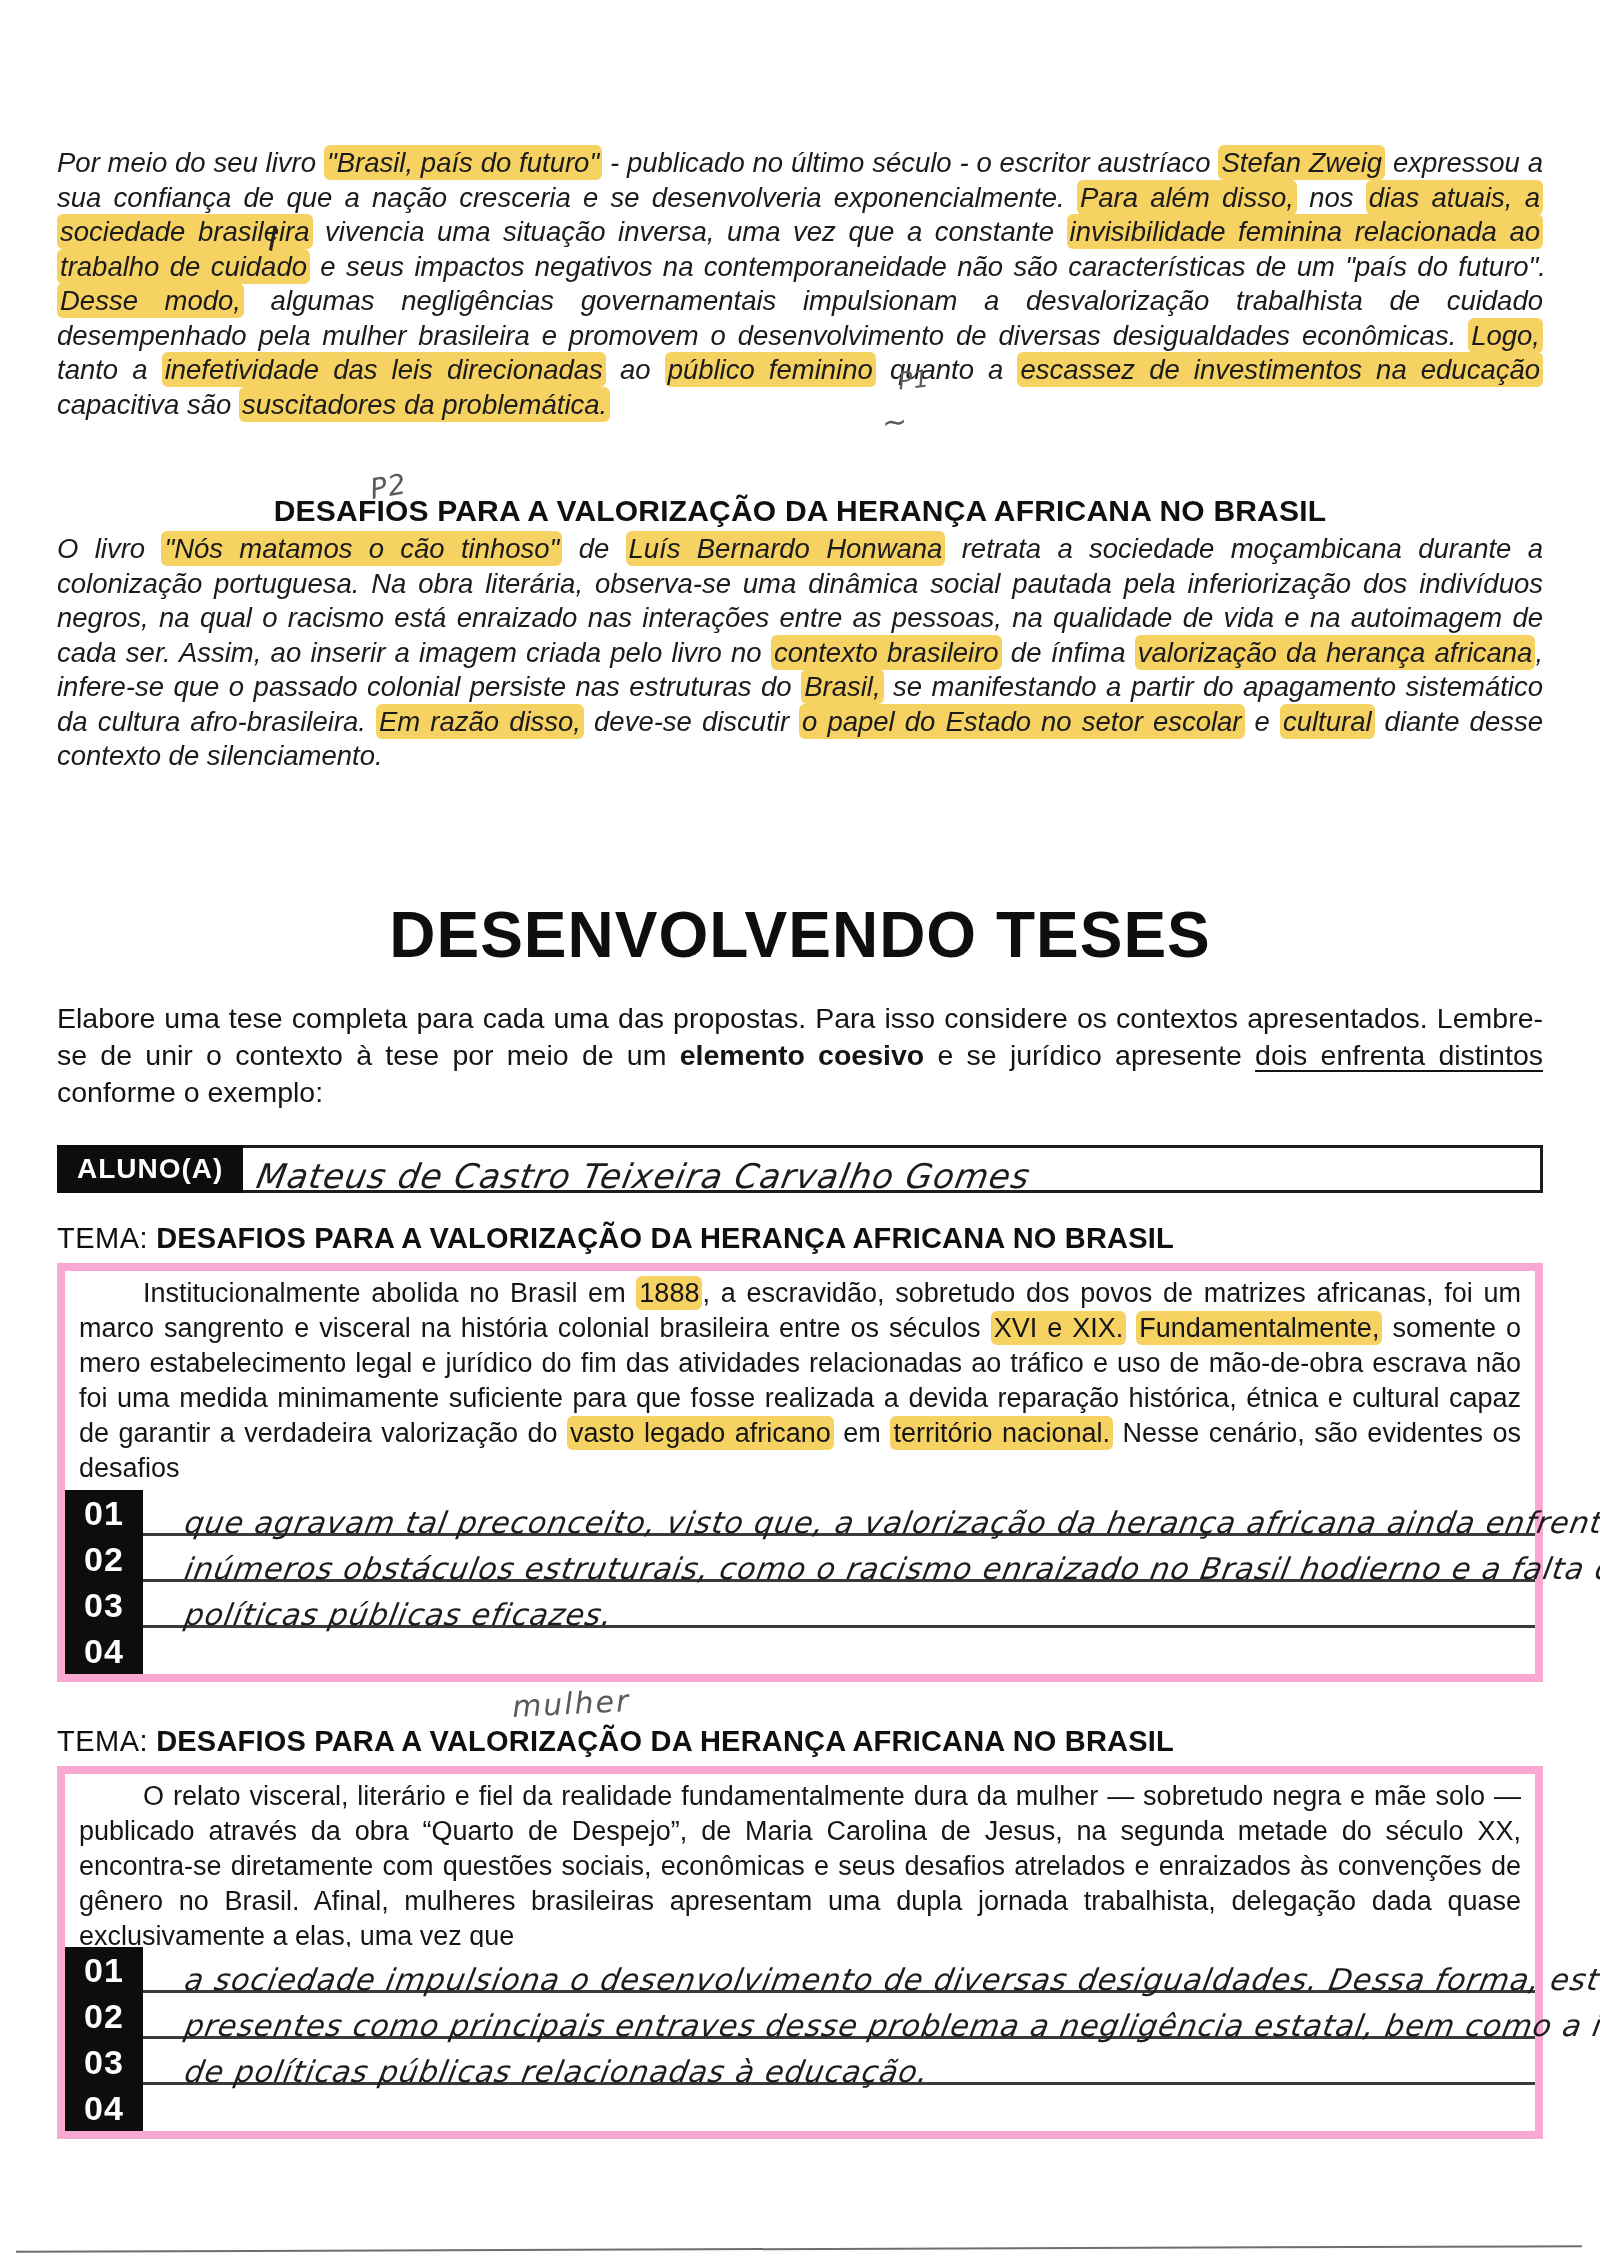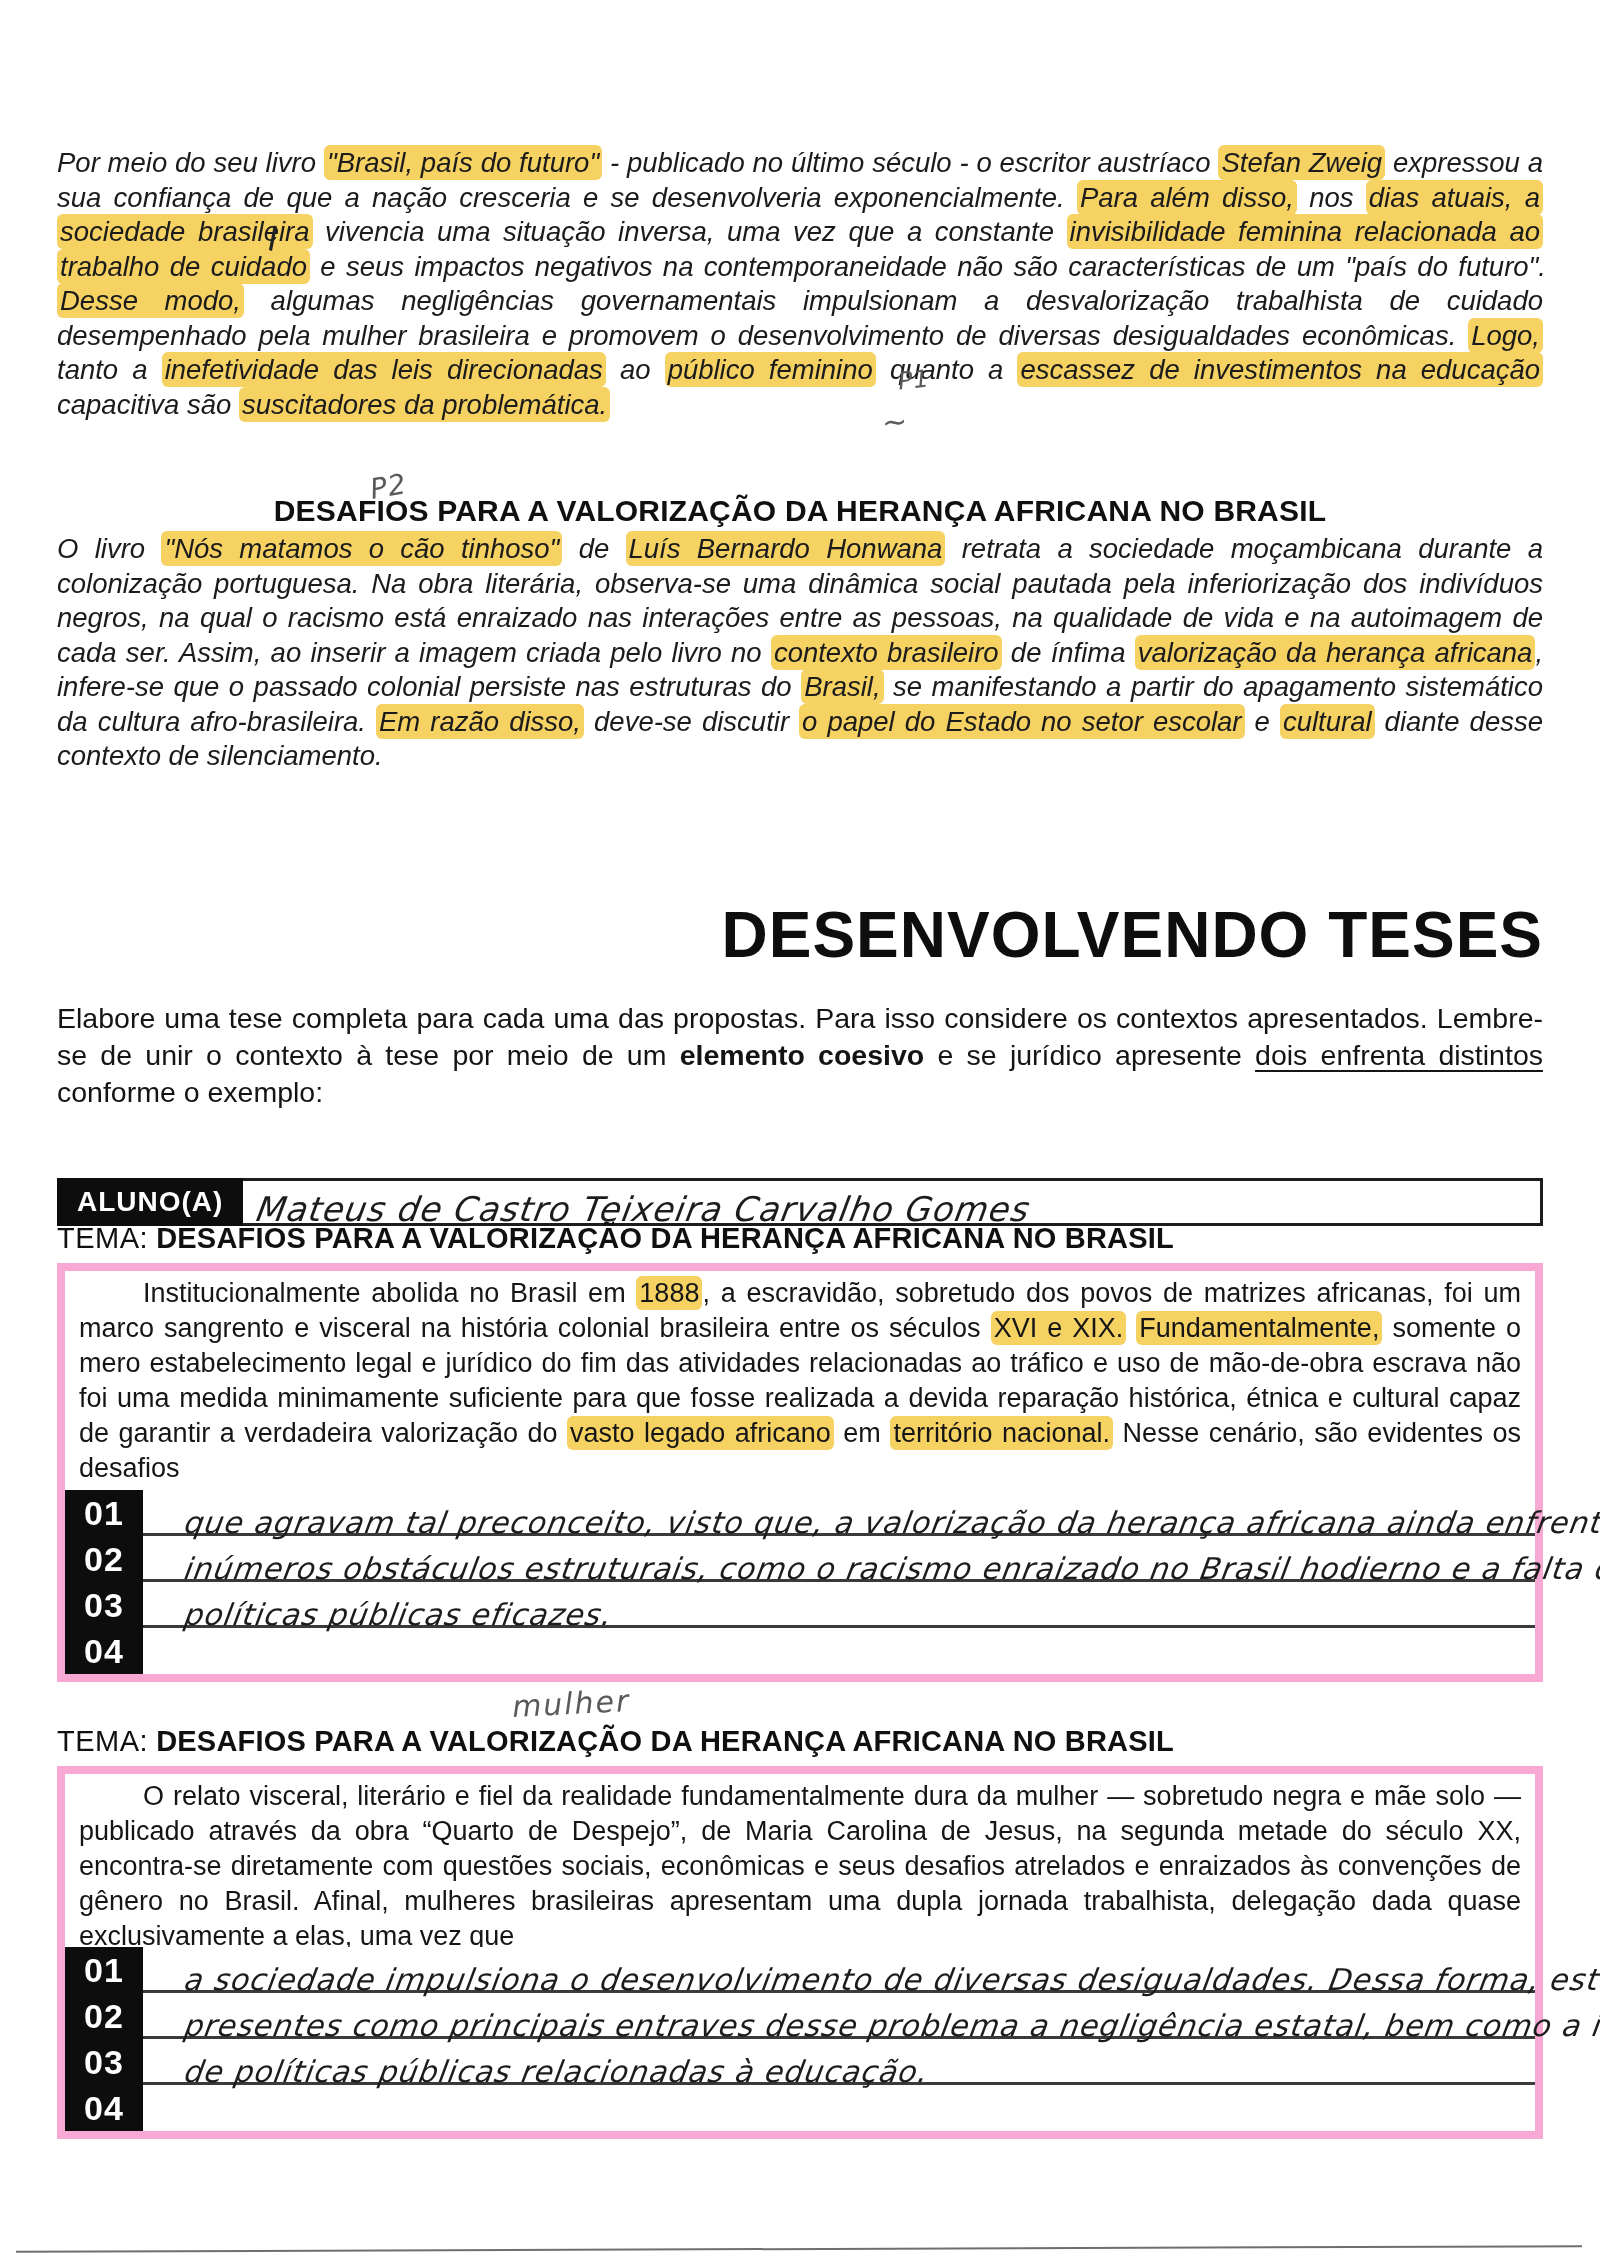--- a/index.html
+++ b/index.html
@@ -43,42 +43,42 @@
   }
   .b { font-weight:bold; }
   .u { text-decoration:underline; text-decoration-thickness:2px; text-underline-offset:5px; }
 
   
   .activity-label {
     top:858px; text-align:center;
     font-size:34px; font-weight:bold; color:#68a9dd; letter-spacing:1px;
   }
   .activity-title {
-    top:898px; text-align:right;
+    top:898px; text-align:center;
     font-size:64px; font-weight:bold; letter-spacing:1px; color:#0e0e0e;
   }
   .instructions {
     top:1000px; text-align:justify;
     font-size:28.5px; line-height:37px; color:#141414;
   }
 
   
   .hand {
     font-family:"DejaVu Sans", sans-serif;
     font-style:italic;
     color:#1c1c1c;
     display:inline-block;
     transform:skewX(-10deg);
     letter-spacing:1px;
     white-space:nowrap;
   }
   .pencil { color:#5a5a5a; }
 
   
-  .aluno-row { top:1178px; height:48px; display:flex; }
+  .aluno-row { top:1145px; height:48px; display:flex; }
   .aluno-label {
     background:#0d0d0d; color:#fff; font-weight:bold;
     font-size:28px; letter-spacing:1px;
     display:flex; align-items:center; padding:0 20px;
   }
   .aluno-field { flex:1; border:3px solid #1d1d1d; border-left:none; position:relative; background:#fff; }
   .aluno-name { position:absolute; left:14px; top:8px; font-size:34px; }
 
   
   .tema-section { }

